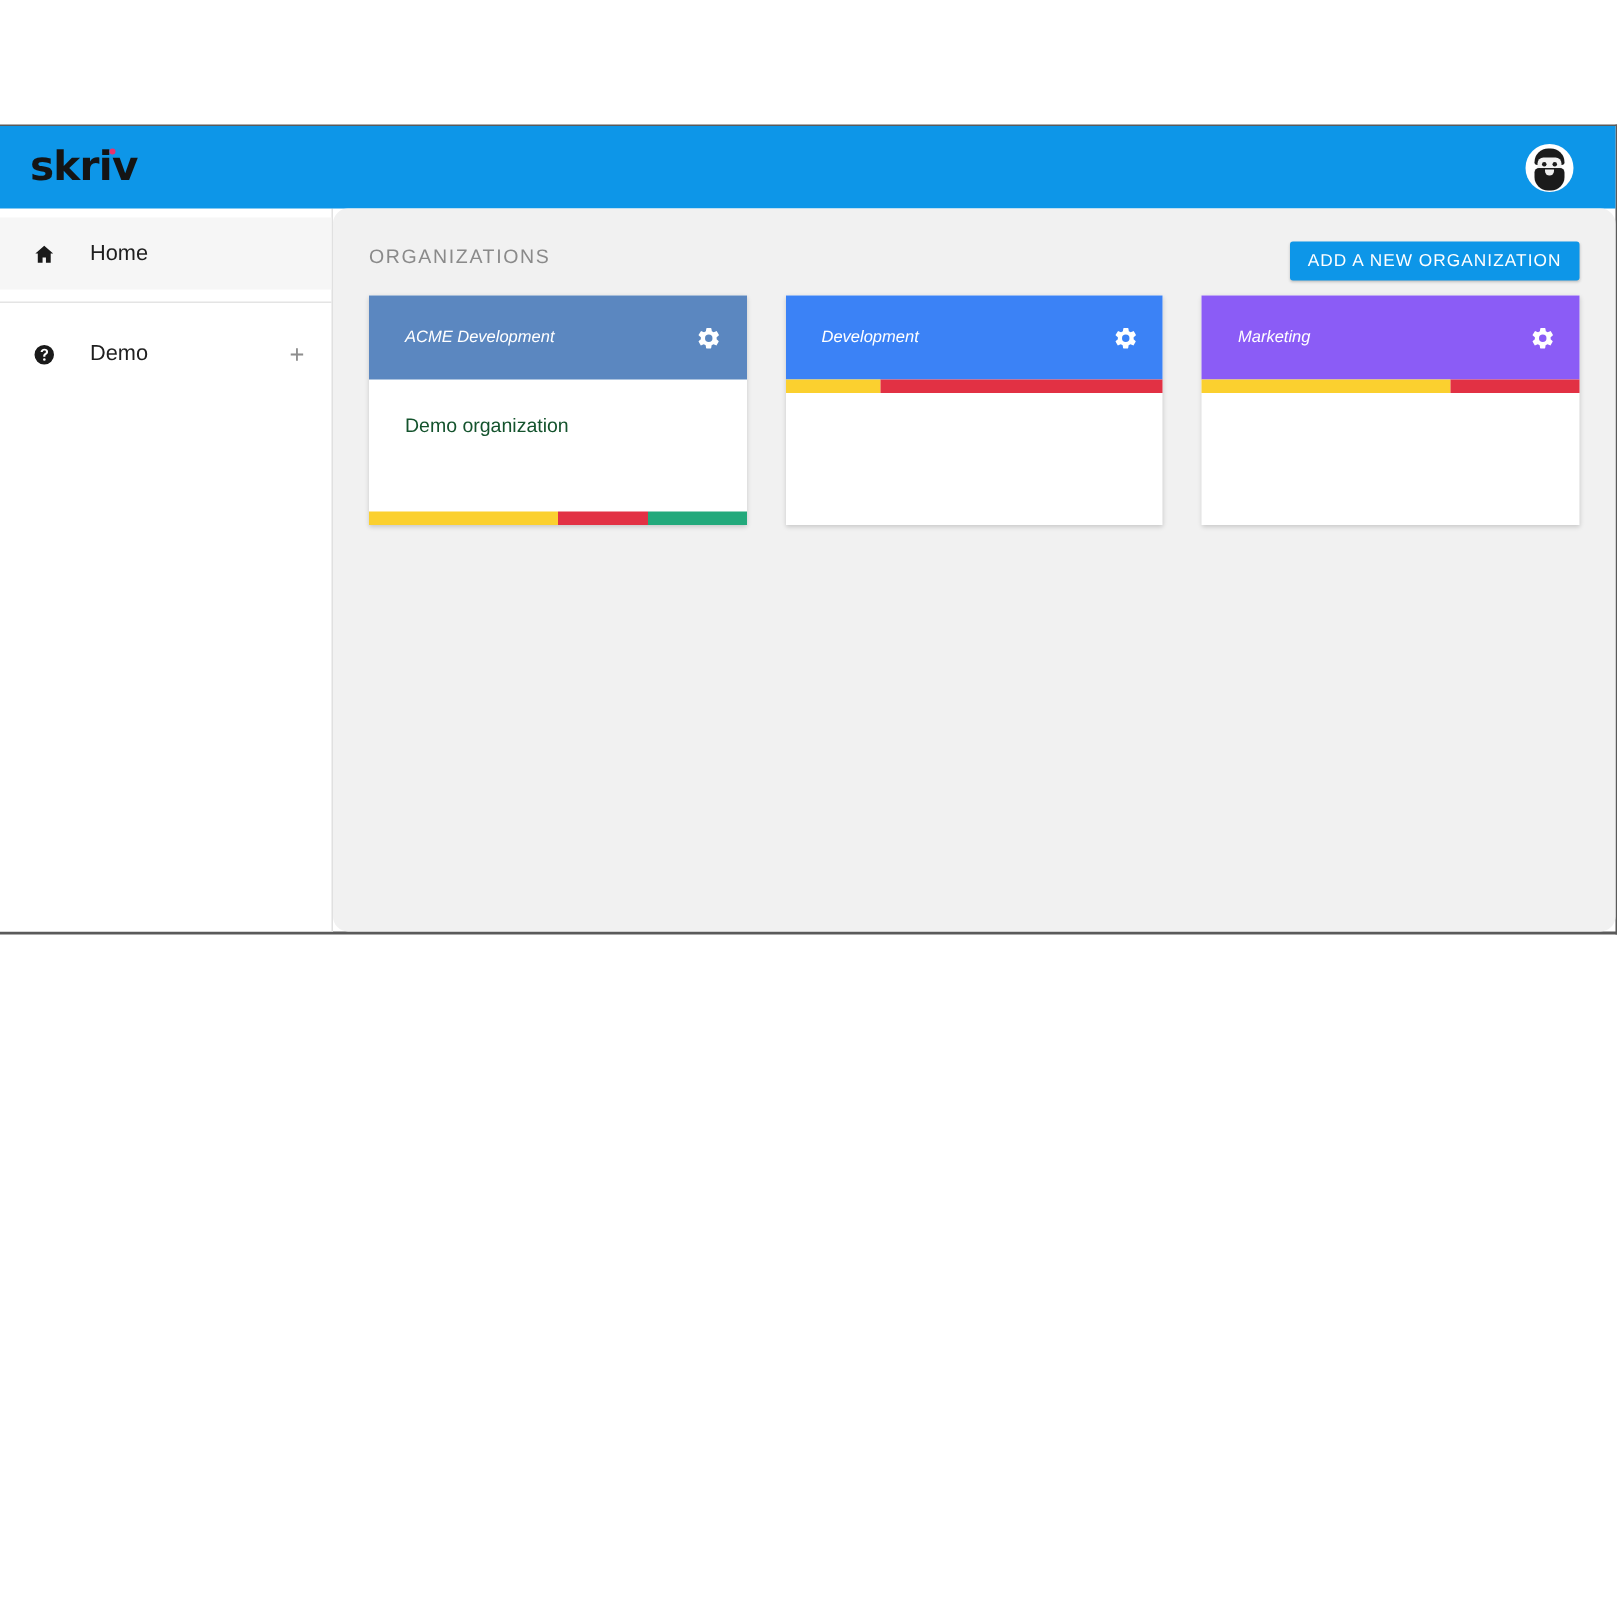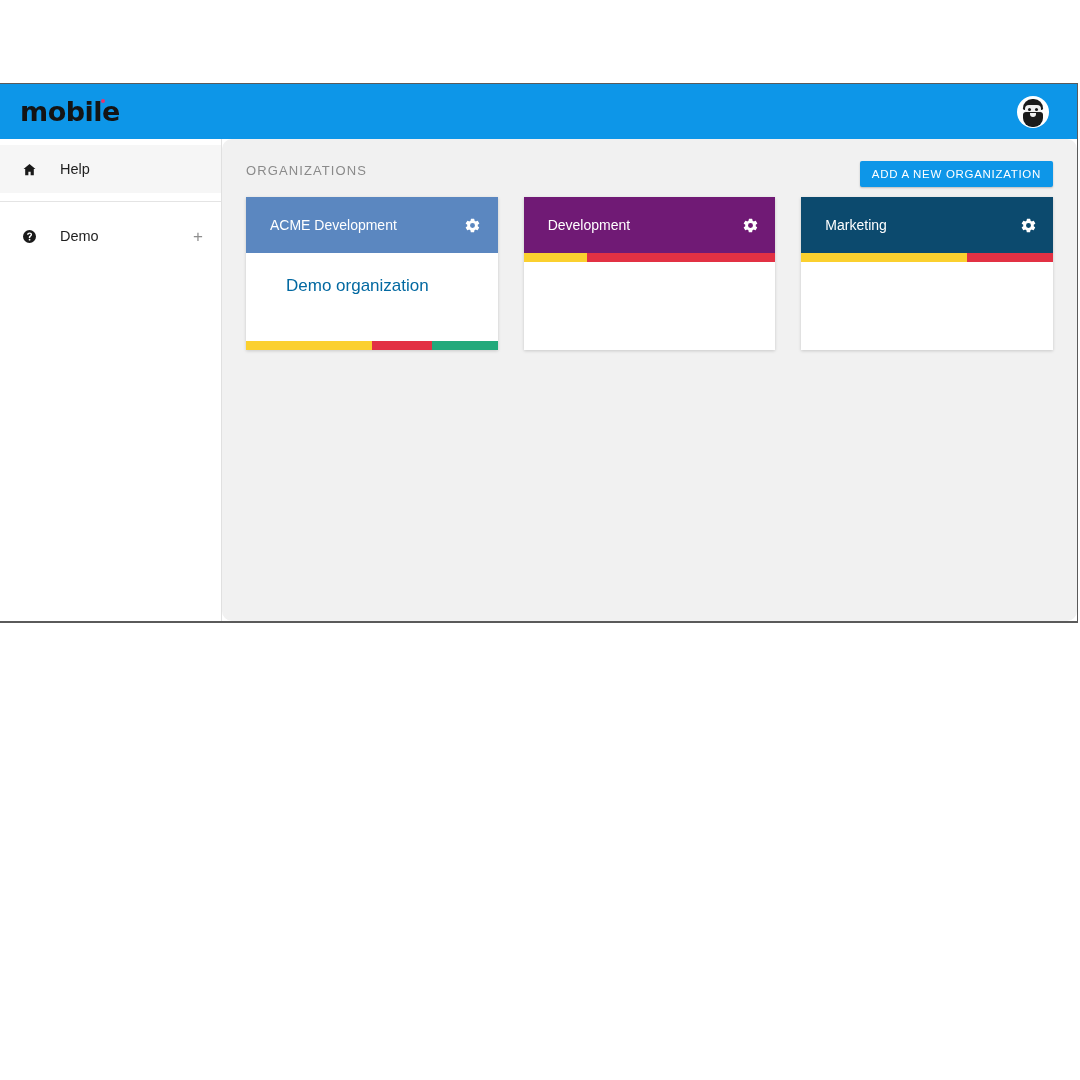--- a/index.html
+++ b/index.html
@@ -201,48 +201,48 @@
   }
   .card-header {
     height: 56px;
     display: flex;
     align-items: center;
     justify-content: space-between;
     padding: 0 16px 0 24px;
     color: #ffffff;
     cursor: pointer;
   }
-  .card-title { font-size: 14px; }
+  .card-title { font-size: 11px; font-style: italic; }
   .card-gear {
     width: 18px; height: 18px;
     display: flex; align-items: center; justify-content: center;
     cursor: pointer;
   }
   .card-body {
-    padding: 22px 24px 0 40px;
-    font-size: 17px;
-    color: #0369a1;
+    padding: 22px 24px 0 24px;
+    font-size: 13px;
+    color: #14532d;
     line-height: 1.32;
     height: 88px;
   }
   .card-bar {
     display: flex;
     height: 9px;
     width: 100%;
   }
   .card-bar span { display: block; height: 100%; }
 </style>
 </head>
 <body>
 
 <div id="app-window">
 
   <div id="topbar" style="background: rgb(13, 150, 232);">
     <div id="brand-logo">
-      <span>mobile</span>
+      <span>skriv</span>
       <span id="brand-dot"></span>
     </div>
     <div id="avatar">
       <span class="av-hair"></span>
       <span class="av-face"></span>
       <span class="av-beard"></span>
       <span class="av-mouth"></span>
       <span class="av-eye-l"></span>
       <span class="av-eye-r"></span>
     </div>
@@ -251,21 +251,21 @@
   <div id="body-split">
 
     <div id="sidebar">
 
       <div class="nav-item active">
         <span class="nav-icon">
           <svg width="15" height="15" viewBox="0 0 24 24" fill="currentColor">
             <path d="M12 3 2.5 11.2h2.6V21h5.1v-5.6h3.6V21h5.1v-9.8h2.6z"></path>
           </svg>
         </span>
-        <span class="nav-label">Help</span>
+        <span class="nav-label">Home</span>
         <span class="nav-plus"></span>
       </div>
 
       <div class="nav-divider"></div>
 
       <div class="nav-item">
         <span class="nav-icon">
           <svg width="15" height="15" viewBox="0 0 24 24" fill="currentColor">
             <path d="M12 1.6A10.4 10.4 0 1 0 12 22.4 10.4 10.4 0 0 0 12 1.6zm.1 16.9a1.4 1.4 0 1 1 0-2.8 1.4 1.4 0 0 1 0 2.8zm2.3-6.7c-.9.7-1.2 1.1-1.2 2v.4h-2.3v-.5c0-1.5.5-2.4 1.7-3.2.9-.6 1.2-1 1.2-1.7 0-.8-.6-1.3-1.6-1.3s-1.7.6-1.8 1.6H8.1c.1-2.2 1.7-3.6 4.1-3.6 2.3 0 3.9 1.3 3.9 3.2 0 1.2-.5 2-1.7 3.1z"></path>
           </svg>
@@ -296,36 +296,36 @@
           </div>
           <div class="card-body">Demo organization</div>
           <div class="card-bar">
               <span style="width: 50%; background: rgb(251, 208, 47);"></span>
               <span style="width: 24%; background: rgb(226, 49, 68);"></span>
               <span style="width: 26%; background: rgb(34, 169, 123);"></span>
             </div>
         </div>
 
         <div class="card">
-          <div class="card-header" style="background: #701a75;">
+          <div class="card-header" style="background: #3b82f6;">
             <span class="card-title">Development</span>
             <span class="card-gear">
               <svg width="17" height="17" viewBox="0 0 24 24" fill="#ffffff">
                 <path d="M19.4 13a7.5 7.5 0 0 0 0-2l2-1.6a.5.5 0 0 0 .1-.6l-1.9-3.3a.5.5 0 0 0-.6-.2l-2.4 1a7.2 7.2 0 0 0-1.7-1l-.4-2.5a.5.5 0 0 0-.5-.4h-3.8a.5.5 0 0 0-.5.4l-.4 2.5a7.4 7.4 0 0 0-1.7 1l-2.4-1a.5.5 0 0 0-.6.2L2.5 8.8a.5.5 0 0 0 .1.6L4.6 11a7.5 7.5 0 0 0 0 2l-2 1.6a.5.5 0 0 0-.1.6l1.9 3.3a.5.5 0 0 0 .6.2l2.4-1a7.2 7.2 0 0 0 1.7 1l.4 2.5a.5.5 0 0 0 .5.4h3.8a.5.5 0 0 0 .5-.4l.4-2.5a7.4 7.4 0 0 0 1.7-1l2.4 1a.5.5 0 0 0 .6-.2l1.9-3.3a.5.5 0 0 0-.1-.6zM12 15.5A3.5 3.5 0 1 1 15.5 12 3.5 3.5 0 0 1 12 15.5z"></path>
               </svg>
             </span>
           </div>
           <div class="card-bar">
               <span style="width: 25%; background: rgb(251, 208, 47);"></span>
               <span style="width: 75%; background: rgb(226, 49, 68);"></span>
             </div>
         </div>
 
         <div class="card">
-          <div class="card-header" style="background: #0c4a6e;">
+          <div class="card-header" style="background: #8b5cf6;">
             <span class="card-title">Marketing</span>
             <span class="card-gear">
               <svg width="17" height="17" viewBox="0 0 24 24" fill="#ffffff">
                 <path d="M19.4 13a7.5 7.5 0 0 0 0-2l2-1.6a.5.5 0 0 0 .1-.6l-1.9-3.3a.5.5 0 0 0-.6-.2l-2.4 1a7.2 7.2 0 0 0-1.7-1l-.4-2.5a.5.5 0 0 0-.5-.4h-3.8a.5.5 0 0 0-.5.4l-.4 2.5a7.4 7.4 0 0 0-1.7 1l-2.4-1a.5.5 0 0 0-.6.2L2.5 8.8a.5.5 0 0 0 .1.6L4.6 11a7.5 7.5 0 0 0 0 2l-2 1.6a.5.5 0 0 0-.1.6l1.9 3.3a.5.5 0 0 0 .6.2l2.4-1a7.2 7.2 0 0 0 1.7 1l.4 2.5a.5.5 0 0 0 .5.4h3.8a.5.5 0 0 0 .5-.4l.4-2.5a7.4 7.4 0 0 0 1.7-1l2.4 1a.5.5 0 0 0 .6-.2l1.9-3.3a.5.5 0 0 0-.1-.6zM12 15.5A3.5 3.5 0 1 1 15.5 12 3.5 3.5 0 0 1 12 15.5z"></path>
               </svg>
             </span>
           </div>
           <div class="card-bar">
               <span style="width: 66%; background: rgb(251, 208, 47);"></span>
               <span style="width: 34%; background: rgb(226, 49, 68);"></span>

